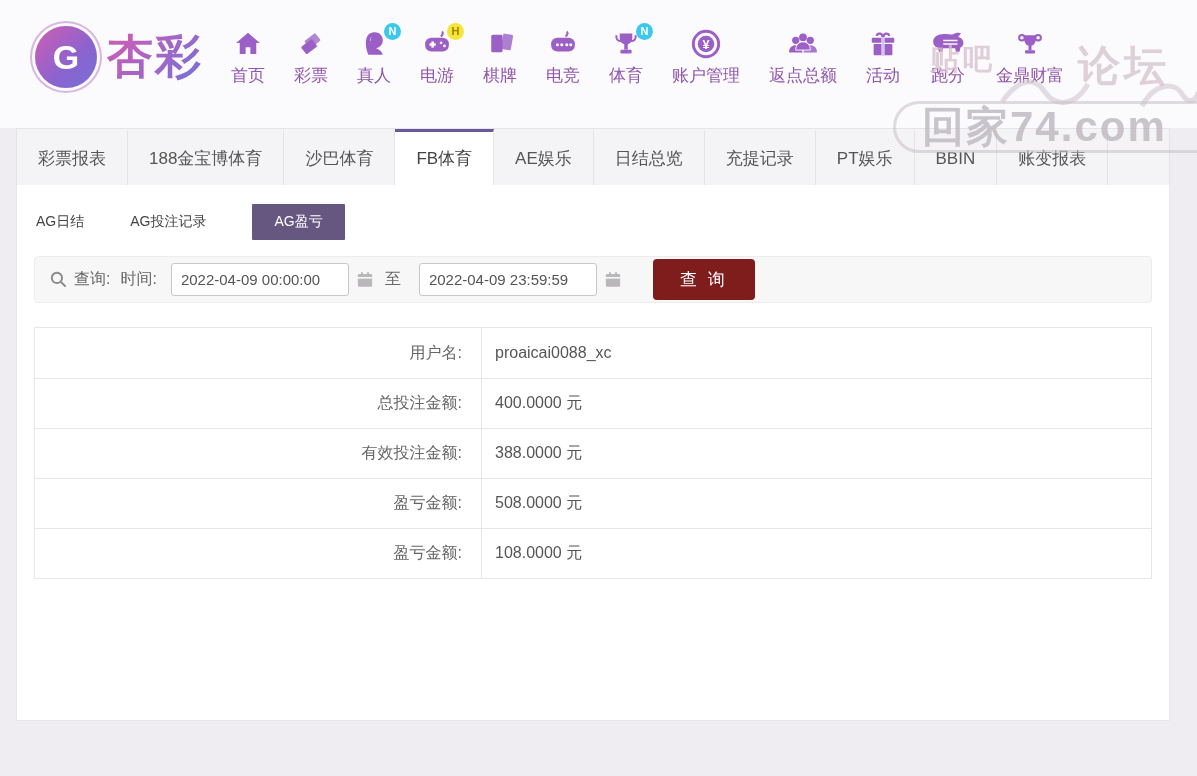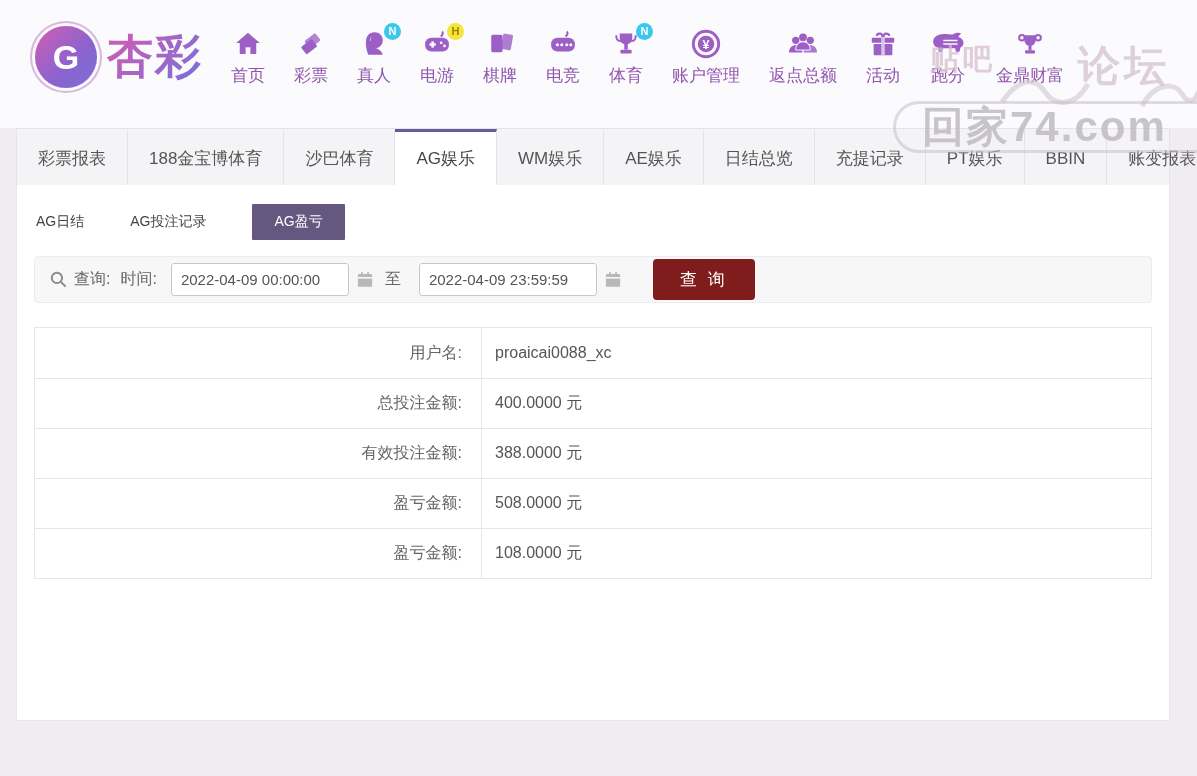--- a/index.html
+++ b/index.html
@@ -308,23 +308,22 @@
 
   <div class="tabs-block">
     <div class="tab-row">
 
         <div class="tab">彩票报表</div>
 
         <div class="tab">188金宝博体育</div>
 
         <div class="tab">沙巴体育</div>
 
-        <div class="tab active">AG娱乐</div>
-
-        <div class="tab">WM娱乐</div>
+        <div class="tab active">FB体育</div>
+
 
         <div class="tab">AE娱乐</div>
 
         <div class="tab">日结总览</div>
 
         <div class="tab">充提记录</div>
 
         <div class="tab">PT娱乐</div>
 
         <div class="tab">BBIN</div>

